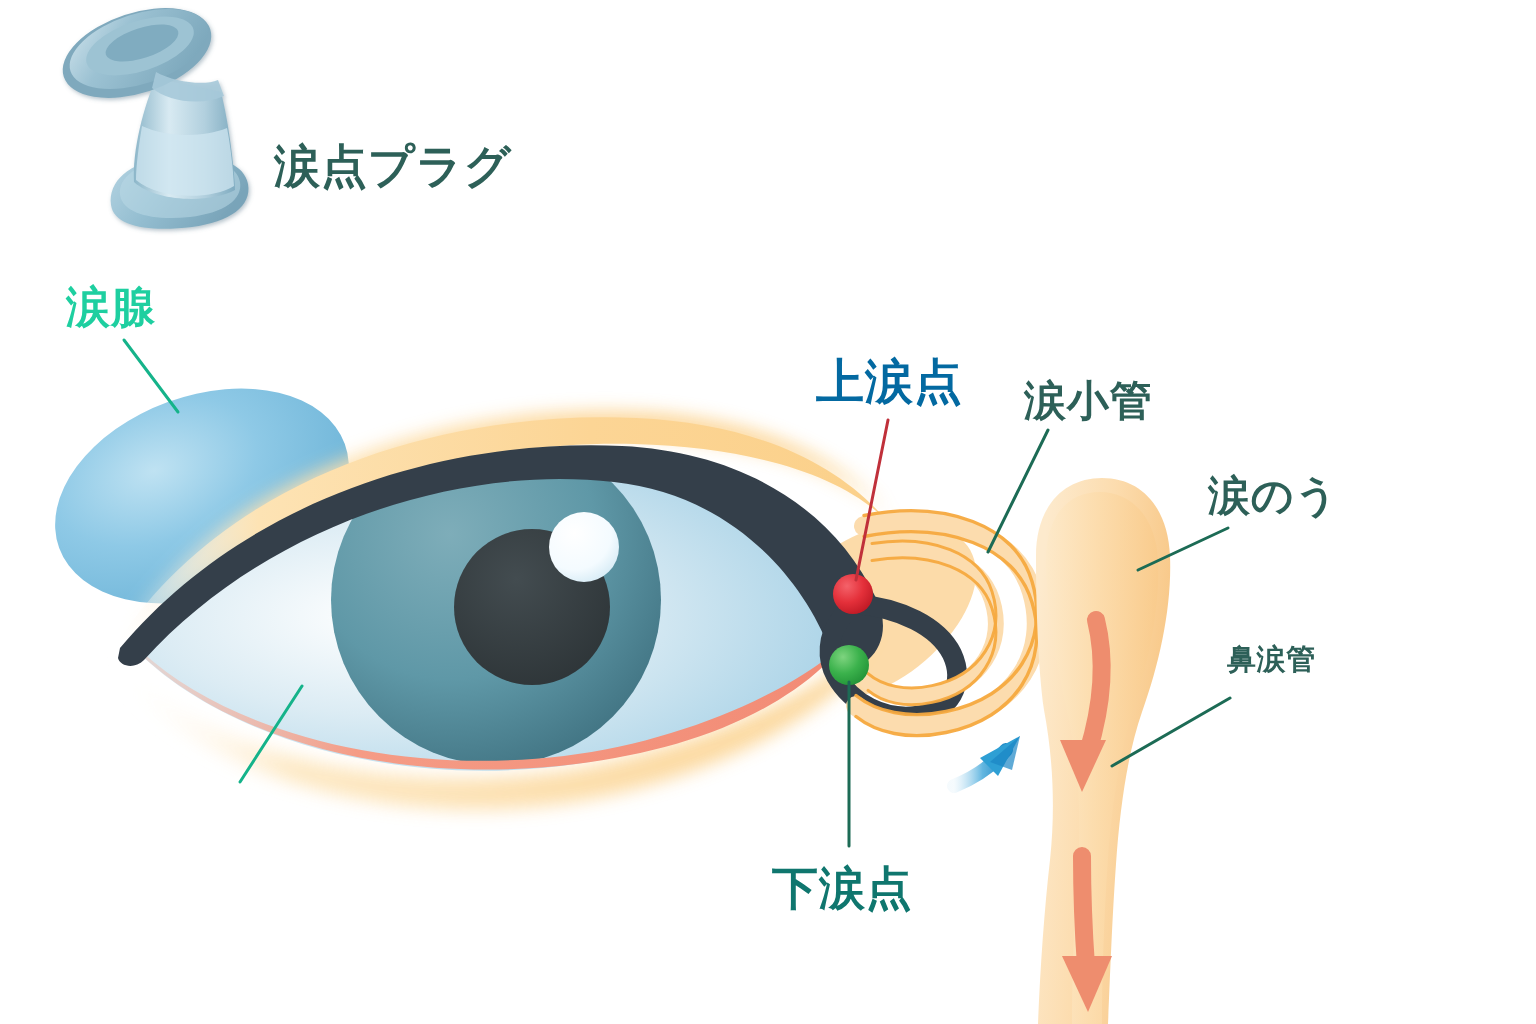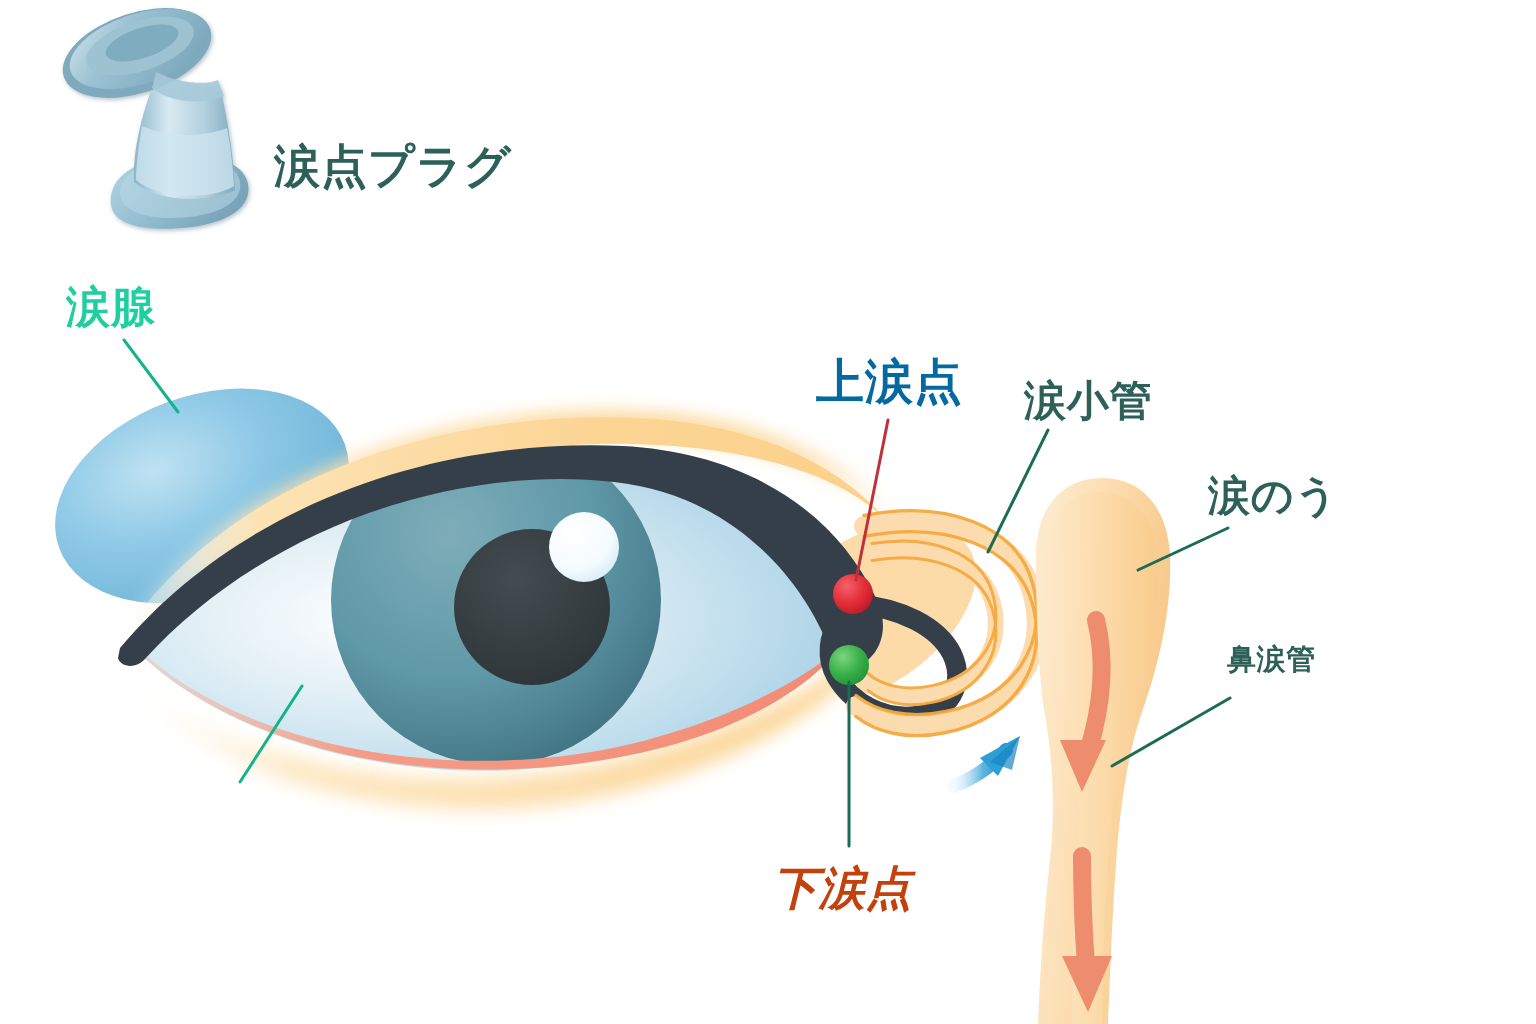--- a/index.html
+++ b/index.html
@@ -7,21 +7,21 @@
     width:1536px;height:1024px;overflow:hidden;
     font-family:"Liberation Sans","DejaVu Sans",sans-serif;
     position:relative;
   }
   #stage{position:absolute;left:16px;top:0;width:1536px;height:1024px;}
   svg.layer{position:absolute;left:0;top:0;width:1536px;height:1024px;}
   .lbl{position:absolute;white-space:nowrap;font-weight:bold;letter-spacing:0.02em;}
   .lbl.teal-dark{color:#2d6058;}
   .lbl.teal-bright{color:#1ecfa0;}
   .lbl.red{color:#0369a1;}
-  .lbl.cyan{color:#c2410c;font-style:italic;}
+  .lbl.cyan{color:#0f766e;}
   #title-plug{left:258px;top:136px;font-size:46px;}
   #title-desc{left:520px;top:136px;font-size:46px;}
   #lab-gland{left:50px;top:278px;font-size:44px;}
   #lab-flow{left:88px;top:790px;font-size:44px;}
   #lab-upper{left:800px;top:350px;font-size:48px;}
   #lab-canal{left:1008px;top:358px;font-size:42px;margin-top:15px;}
   #lab-sac{left:1192px;top:468px;font-size:42px;}
   #lab-duct{left:1190px;top:640px;font-size:29px;margin-left:21px;}
   #lab-lower{left:756px;top:858px;font-size:46px;}
 </style>

